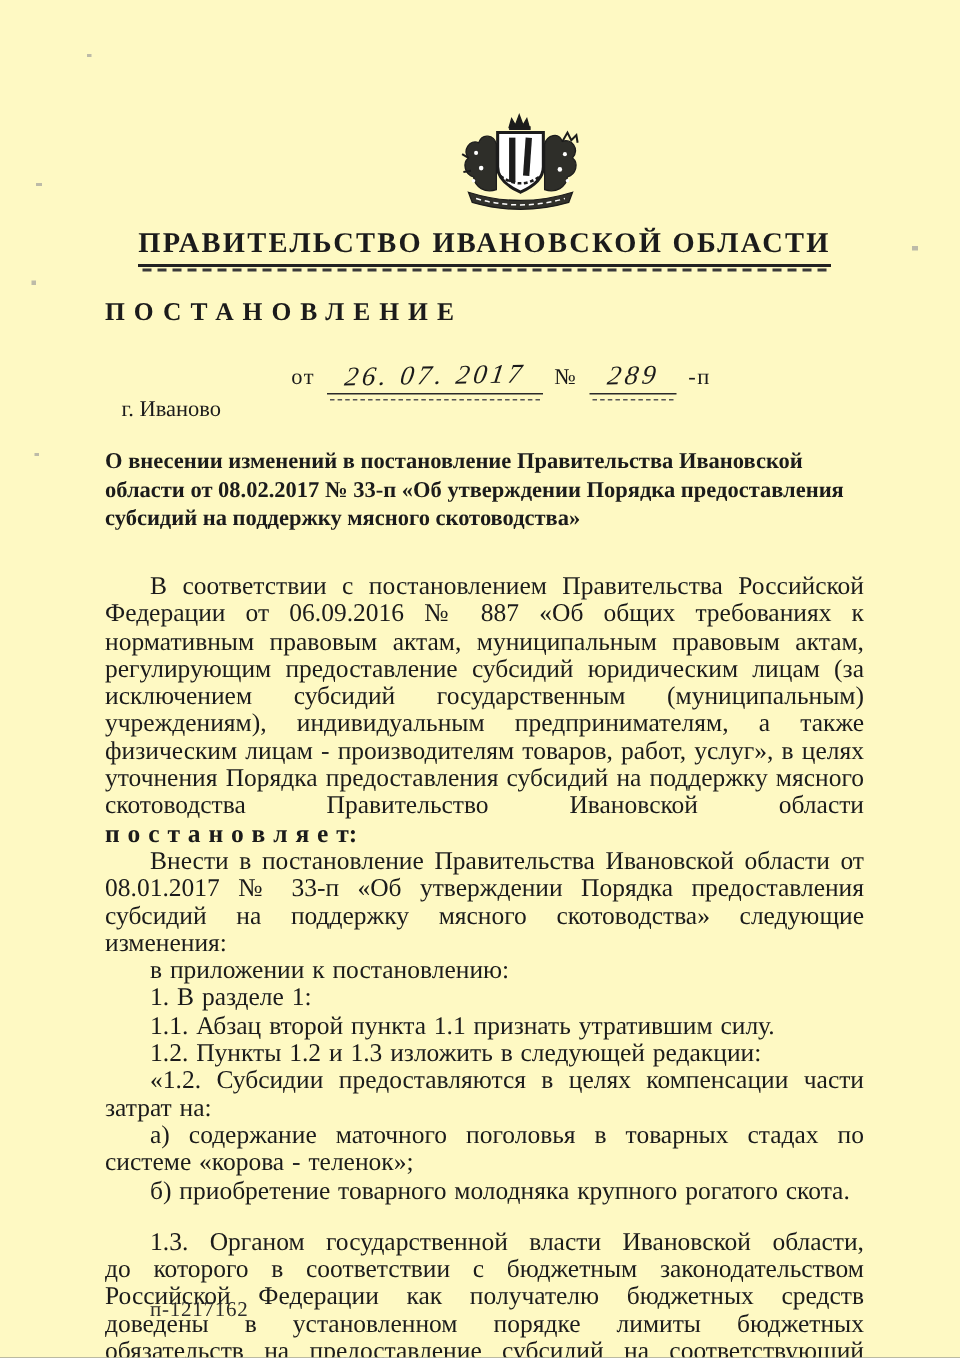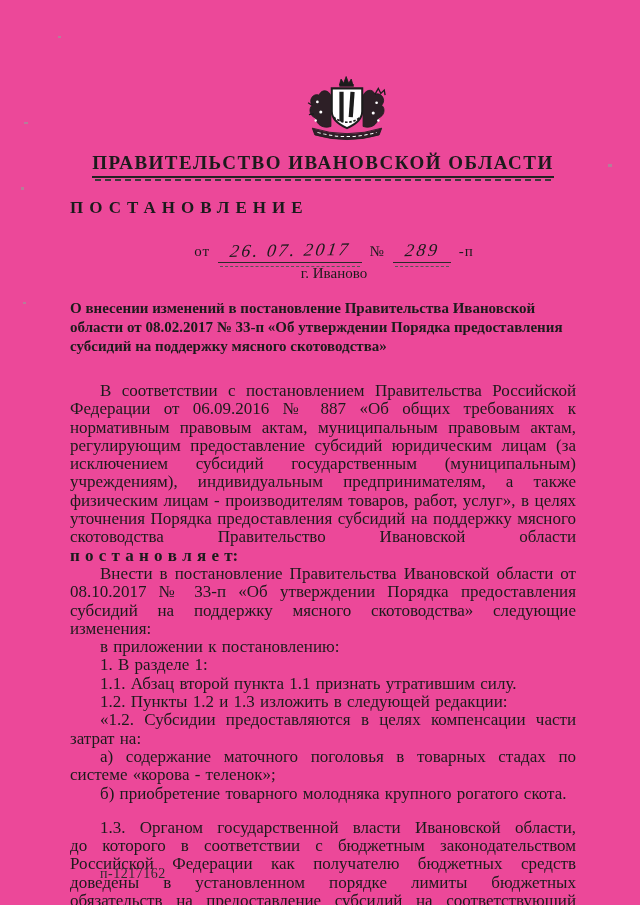--- a/index.html
+++ b/index.html
@@ -1,21 +1,21 @@
 <!DOCTYPE html>
 <html lang="ru"><head>
 <meta charset="utf-8">
 <style>
   html, body { margin: 0; padding: 0; background: #888; }
   .page {
     position: relative;
     width: 640px;
     height: 905px;
     margin: 0 auto;
-    background: #ec4899;
+    background: #fef9c3;
     color: #1b1b1b;
     font-family: "Liberation Serif", "DejaVu Serif", serif;
     overflow: hidden;
   }
   .col {
     position: absolute;
     left: 70px;
     width: 506px;
   }
 
@@ -80,21 +80,20 @@
   .hand {
     display: inline-block;
     font-style: italic;
     font-size: 18px;
     letter-spacing: 2.5px;
     transform: skewX(-9deg) rotate(-1deg);
     padding: 0 4px 1px 4px;
   }
   .city {
     top: 265px;
-    text-align: center;
     font-size: 15px;
     transform: translateX(11px);
   }
 
   
   .subject {
     top: 299px;
     font-size: 15px;
     font-weight: bold;
     line-height: 19px;
@@ -197,21 +196,21 @@
     <span class="lbl">-п</span>
   </div>
 
   <div class="col city">г. Иваново</div>
 
   <div class="col subject">О внесении изменений в постановление Правительства Ивановской области от 08.02.2017 № 33-п «Об утверждении Порядка предоставления субсидий на поддержку мясного скотоводства»</div>
 
   <div class="col body-text">
     <p class="stretch-last">В соответствии с постановлением Правительства Российской Федерации от 06.09.2016 № 887 «Об общих требованиях к нормативным правовым актам, муниципальным правовым актам, регулирующим предоставление субсидий юридическим лицам (за исключением субсидий государственным (муниципальным) учреждениям), индивидуальным предпринимателям, а также физическим лицам - производителям товаров, работ, услуг», в целях уточнения Порядка предоставления субсидий на поддержку мясного скотоводства Правительство Ивановской области</p>
     <p class="resolve">п о с т а н о в л я е т:</p>
-    <p>Внести в постановление Правительства Ивановской области от 08.10.2017 № 33-п «Об утверждении Порядка предоставления субсидий на поддержку мясного скотоводства» следующие изменения:</p>
+    <p>Внести в постановление Правительства Ивановской области от 08.01.2017 № 33-п «Об утверждении Порядка предоставления субсидий на поддержку мясного скотоводства» следующие изменения:</p>
     <p>в приложении к постановлению:</p>
     <p>1. В разделе 1:</p>
     <p>1.1. Абзац второй пункта 1.1 признать утратившим силу.</p>
     <p>1.2. Пункты 1.2 и 1.3 изложить в следующей редакции:</p>
     <p>«1.2. Субсидии предоставляются в целях компенсации части затрат на:</p>
     <p>а) содержание маточного поголовья в товарных стадах по системе «корова - теленок»;</p>
     <p>б) приобретение товарного молодняка крупного рогатого скота.</p>
     <p class="stretch-last wide">1.3. Органом государственной власти Ивановской области, до которого в соответствии с бюджетным законодательством Российской Федерации как получателю бюджетных средств доведены в установленном порядке лимиты бюджетных обязательств на предоставление субсидий на соответствующий финансовый год (соответствующий финансовый год и плановый период), является</p>
   </div>
 

